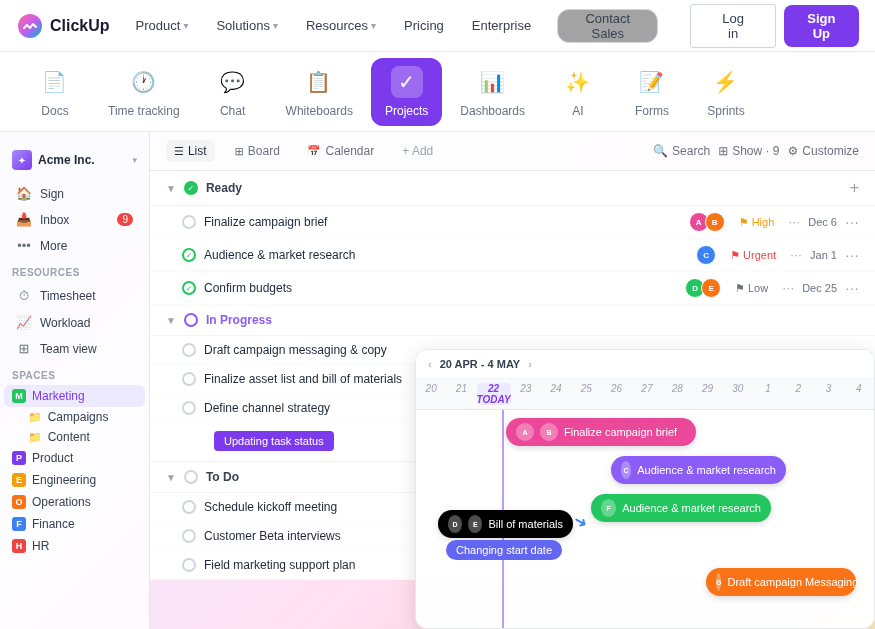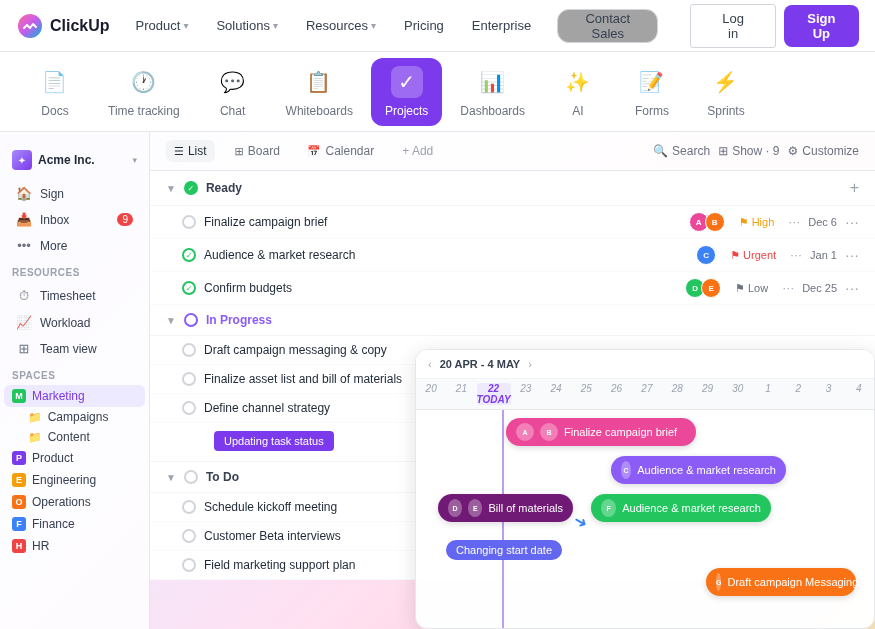--- a/index.html
+++ b/index.html
@@ -438,21 +438,21 @@
             <div class="bar-avatar">A</div>
             <div class="bar-avatar">B</div>
             <span>Finalize campaign brief</span>
           </div>
 
           <div class="gantt-bar-container" style="left:195px; top:46px; width:175px; background:#8b5cf6;">
             <div class="bar-avatar">C</div>
             <span>Audience &amp; market research</span>
           </div>
 
-          <div class="gantt-bar-container" style="left:22px; top:84px; width:135px; background:#701a75;text-align:center;">
+          <div class="gantt-bar-container" style="left:22px; top:100px; width:135px; background:#000000;text-align:center;">
             <div class="bar-avatar">D</div>
             <div class="bar-avatar">E</div>
             <span>Bill of materials</span>
           </div>
 
           <div style="position:absolute; left:158px; top:102px; font-size:16px; color:#3b82f6; transform:rotate(30deg);">➜</div>
 
           <div class="gantt-bar-container" style="left:175px; top:84px; width:180px; background:#22c55e;">
             <div class="bar-avatar">F</div>
             <span>Audience &amp; market research</span>

